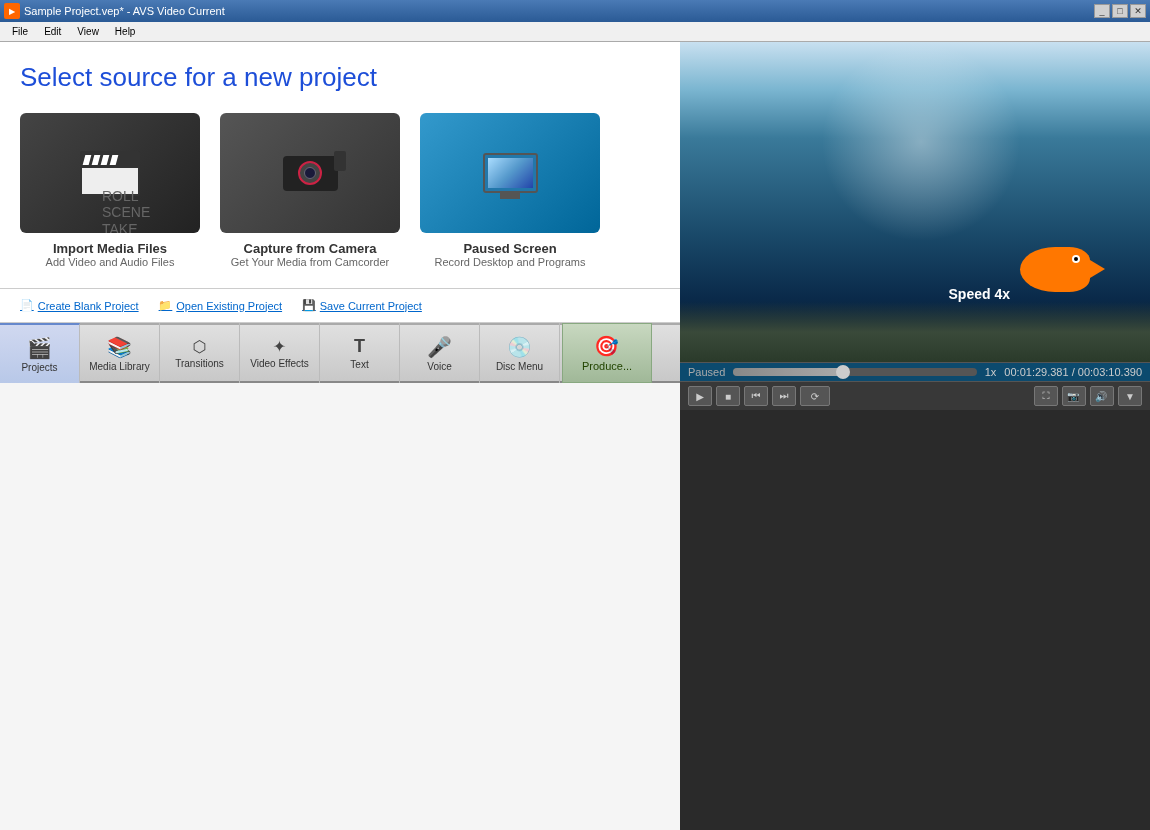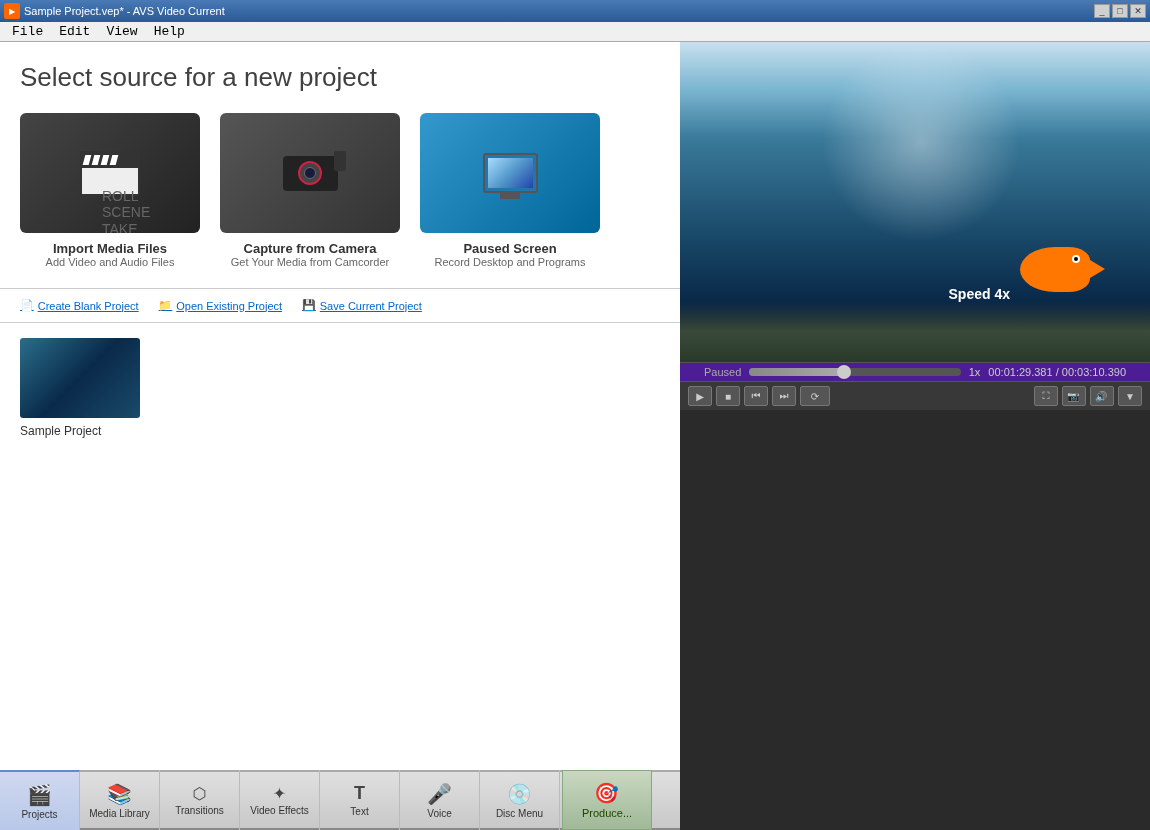--- a/index.html
+++ b/index.html
@@ -23,21 +23,21 @@
 
     
     .menu-bar {
       background: #f0f0f0;
       height: 20px;
       display: flex;
       align-items: center;
       padding: 0 4px;
       border-bottom: 1px solid #aaa;
     }
-    .menu-item { padding: 2px 8px; font-size: 13px; cursor: pointer; font-family: Liberation Mono, monospace; }
+    .menu-item { padding: 2px 8px; font-size: 10px; cursor: pointer; }
 
     
     .main-container {
       display: flex;
       height: calc(830px - 22px - 20px);
     }
 
     
     .left-panel {
       width: 680px;
@@ -48,21 +48,21 @@
 
     
     .source-area {
       background: white;
       padding: 20px;
       border-bottom: 1px solid #ccc;
     }
     .source-title {
       font-size: 26px;
       font-weight: 300;
-      color: #404040;
+      color: #1d4ed8;
       margin-bottom: 20px;
     }
     .source-options {
       display: flex;
       gap: 20px;
       justify-content: flex-start;
     }
     .source-option {
       display: flex;
       flex-direction: column;
@@ -215,23 +215,23 @@
       position: absolute;
       bottom: 60px;
       right: 140px;
       color: white;
       font-size: 14px;
       font-weight: bold;
     }
 
     
     .preview-status {
-      background: #4c1d95;
+      background: #0c4a6e;
       color: #ccc;
-      padding: 3px 24px;
+      padding: 3px 8px;
       font-size: 11px;
       display: flex;
       align-items: center;
       gap: 8px;
       border-top: 1px solid #555;
     }
     .status-paused { color: #aaa; }
     .progress-bar {
       flex: 1;
       height: 8px;
@@ -503,28 +503,20 @@
       <div class="project-action">
         <span style="color:#ddaa00;">📁</span>
         <span>Open Existing Project</span>
       </div>
       <div class="project-action">
         <span>💾</span>
         <span>Save Current Project</span>
       </div>
     </div>
 
-    <div class="recent-area">
-      <div style="display:flex; flex-direction:column;">
-        <div class="recent-thumb">
-          <div style="width:100%;height:100%;background:linear-gradient(135deg,#2a6e8a,#0a2a4a,#1a4a6a);"></div>
-        </div>
-        <div class="recent-name">Sample Project</div>
-      </div>
-    </div>
 
     <div class="main-toolbar">
       <div class="tool-tab active">
         <span class="tool-tab-icon">🎬</span>
         <span class="tool-tab-label">Projects</span>
       </div>
       <div class="tool-tab">
         <span class="tool-tab-icon">📚</span>
         <span class="tool-tab-label">Media Library</span>
       </div>

